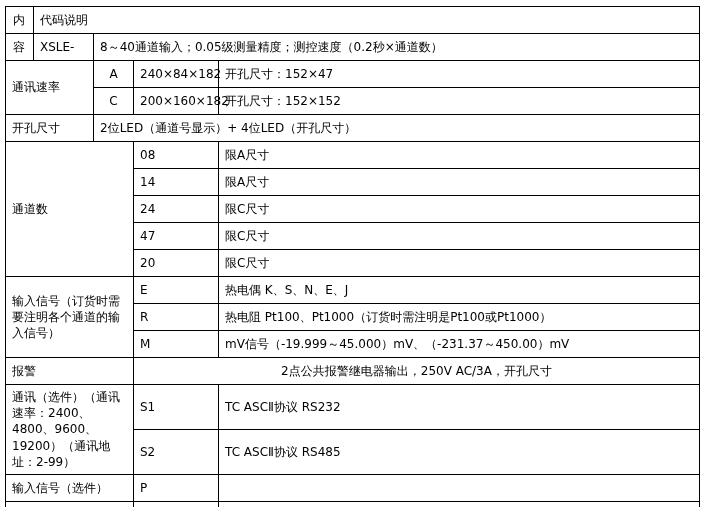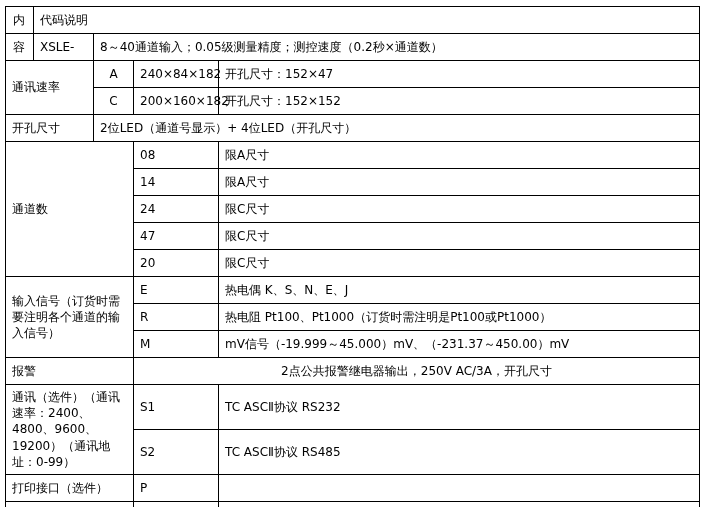--- a/index.html
+++ b/index.html
@@ -136,31 +136,31 @@
       <td class="left tall">M</td>
       <td class="left tall" colspan="2">mV信号（-19.999～45.000）mV、（-231.37～450.00）mV</td>
     </tr>
 
     <tr>
       <td class="left tall" colspan="3">报警</td>
       <td class="center tall" colspan="3">2点公共报警继电器输出，250V AC/3A，开孔尺寸</td>
     </tr>
 
     <tr>
-      <td class="nameblock" colspan="3" rowspan="2">通讯（选件）（通讯速率：2400、4800、9600、19200）（通讯地址：0-99）</td>
+      <td class="nameblock" colspan="3" rowspan="2">通讯（选件）（通讯速率：2400、4800、9600、19200）（通讯地址：2-99）</td>
       <td class="left tall">S1</td>
       <td class="left tall" colspan="2">TC ASCⅡ协议 RS232</td>
     </tr>
     <tr>
       <td class="left tall">S2</td>
       <td class="left tall" colspan="2">TC ASCⅡ协议 RS485</td>
     </tr>
 
     <tr>
-      <td class="left tall" colspan="3">打印接口（选件）</td>
+      <td class="left tall" colspan="3">输入信号（选件）</td>
       <td class="left tall">P</td>
       <td class="left tall" colspan="2"></td>
     </tr>
 
     <tr>
       <td class="left tall" colspan="3">电源规格</td>
       <td class="left tall">V0</td>
       <td class="left tall" colspan="2">100-240V AC 50/60 Hz</td>
     </tr>
   </tbody>

